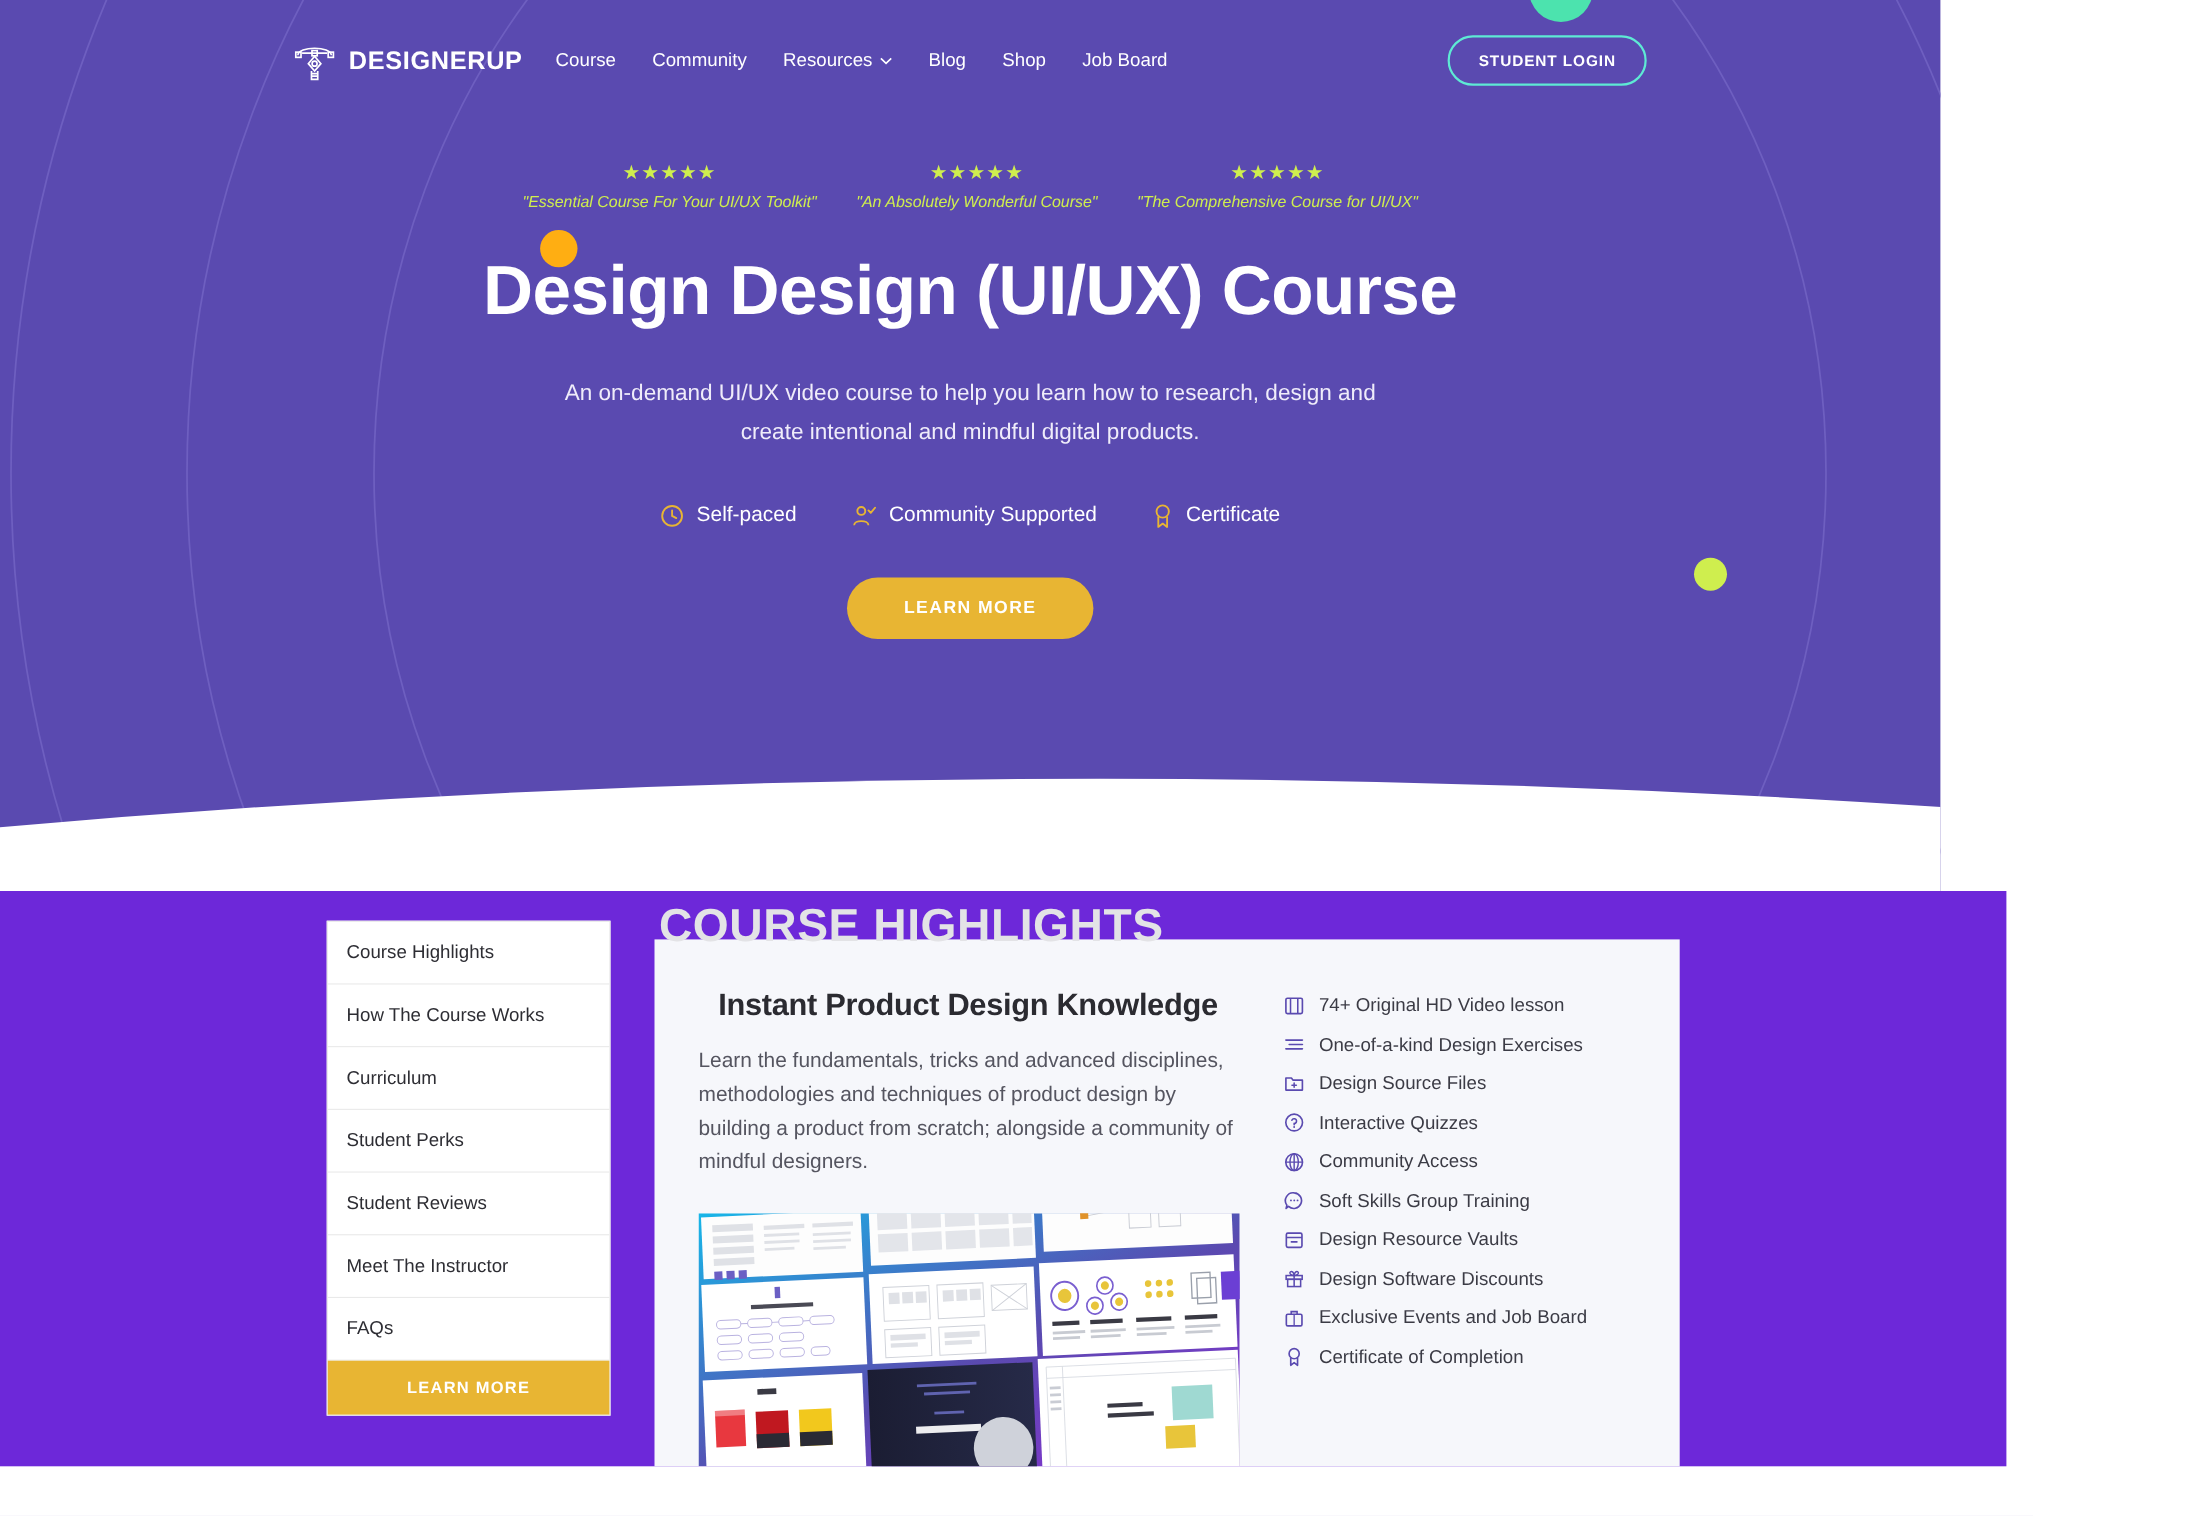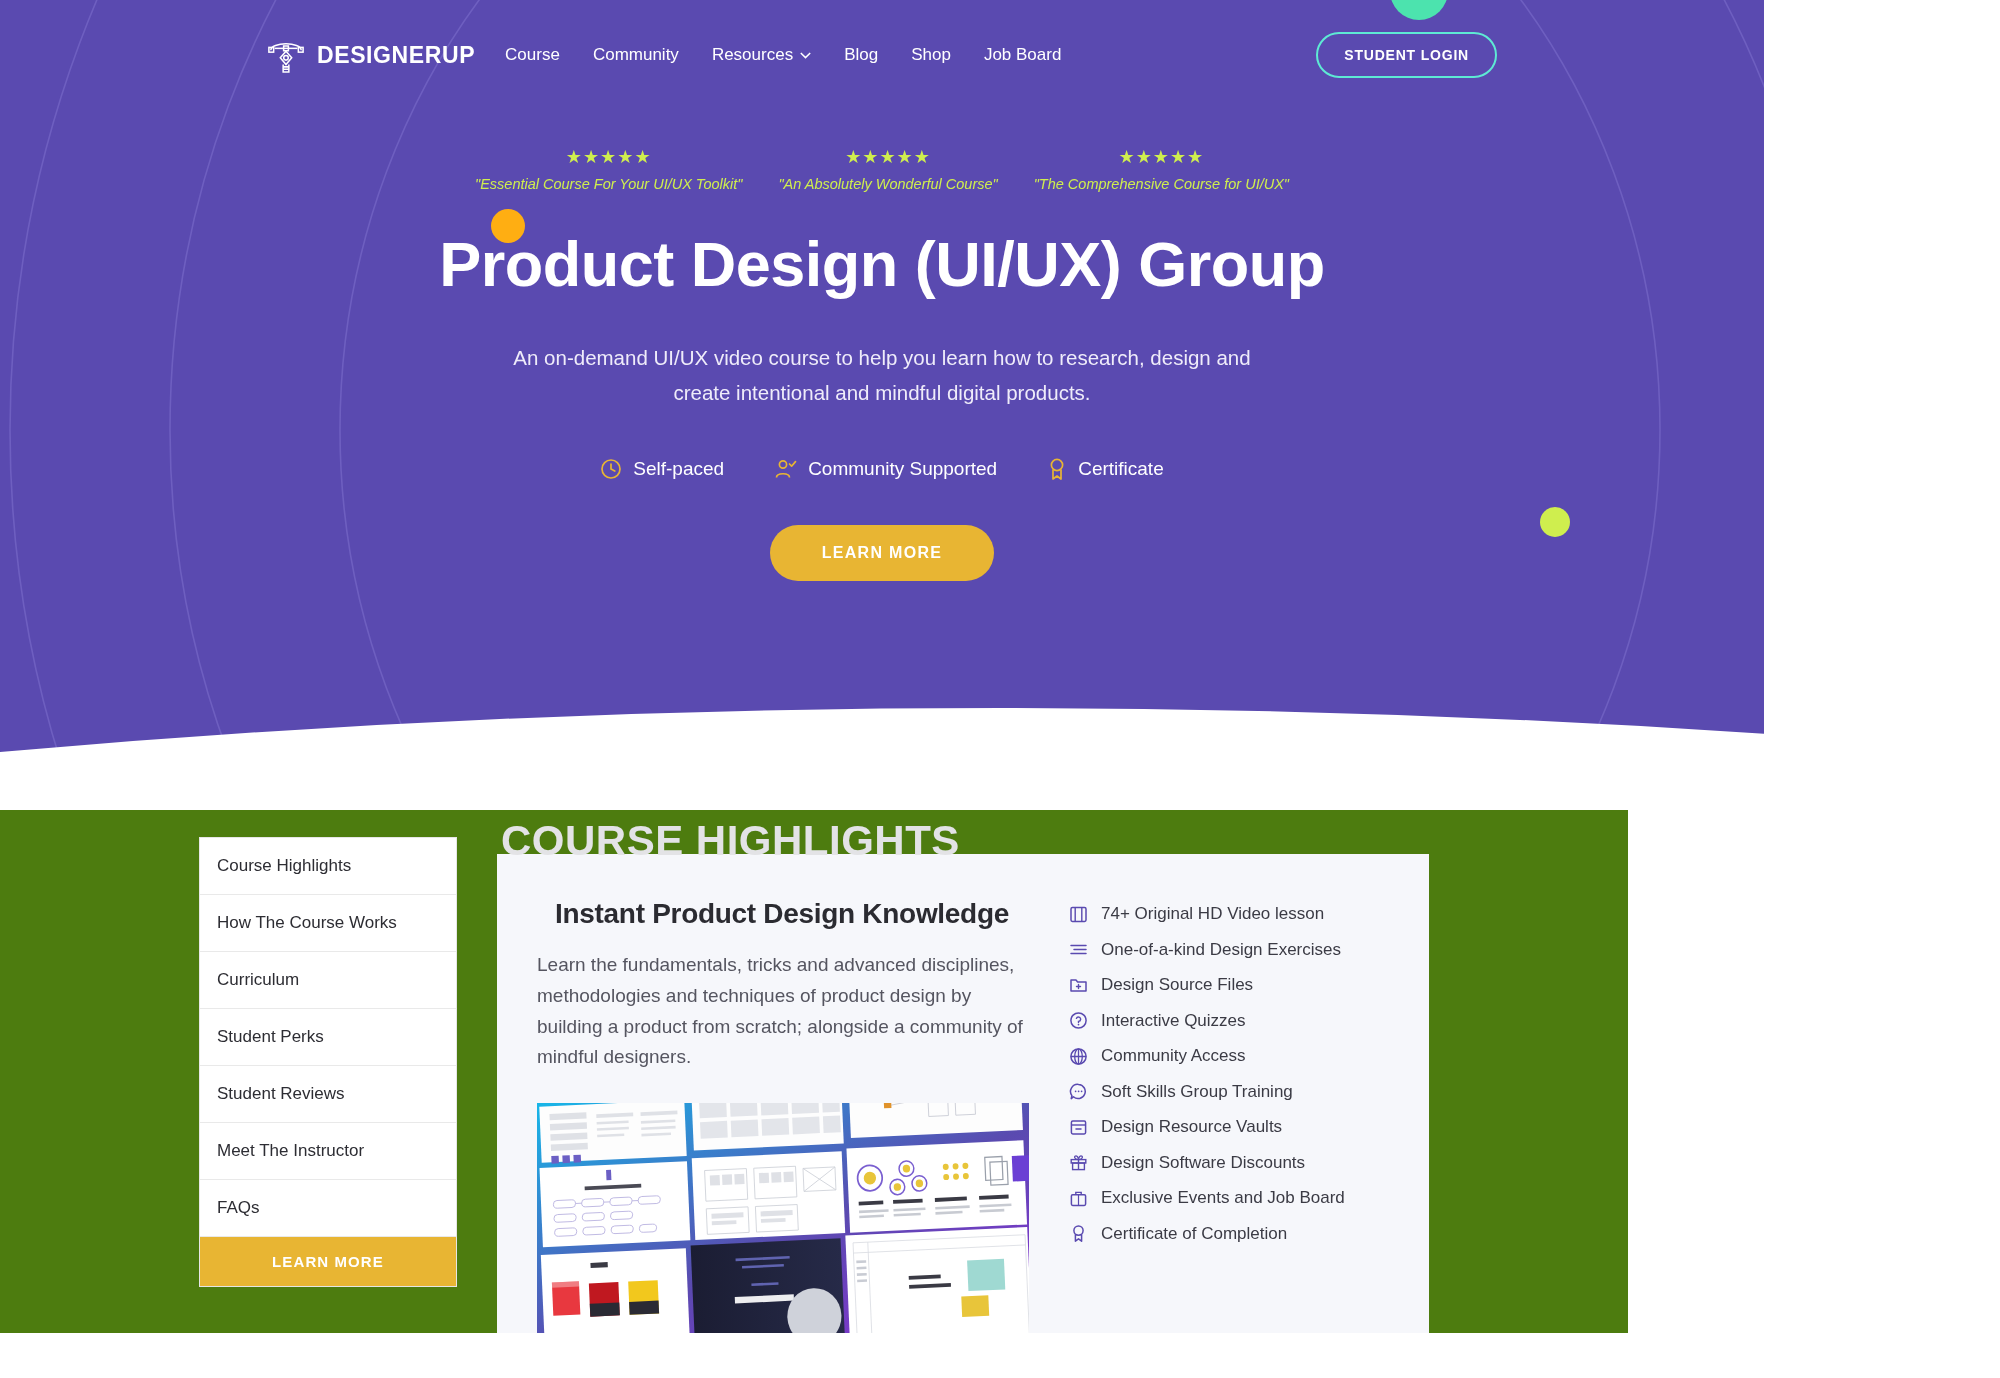--- a/index.html
+++ b/index.html
@@ -189,22 +189,22 @@
     font-size: 16px;
     font-weight: bold;
     letter-spacing: 1.3px;
     font-family: "Liberation Sans", sans-serif;
     cursor: pointer;
   }
 
   
   .lower {
     position: relative;
-    width: 1628px;
-    background: #4d7c0f;
+    width: 1824px;
+    background: #6d28d9;
     padding-top: 10px;
   }
   .lower-inner {
     width: 1230px;
     margin: 0 auto;
     display: flex;
     align-items: flex-start;
     gap: 40px;
   }
 
@@ -367,21 +367,21 @@
     <div class="review">
       <div class="stars">★★★★★</div>
       <div class="review-text">"An Absolutely Wonderful Course"</div>
     </div>
     <div class="review">
       <div class="stars">★★★★★</div>
       <div class="review-text">"The Comprehensive Course for UI/UX"</div>
     </div>
   </div>
 
-  <h1 class="hero-title">Product Design (UI/UX) Group</h1>
+  <h1 class="hero-title">Design Design (UI/UX) Course</h1>
   <p class="hero-sub">An on-demand UI/UX video course to help you learn how to research, design and create intentional and mindful digital products.</p>
 
   <div class="hero-features">
     <div class="hf">
       <svg width="22" height="22" viewBox="0 0 22 22">
         <circle cx="11" cy="11" r="9" fill="none" stroke="#E8B533" stroke-width="1.7"></circle>
         <path d="M11 6 L11 11 L14.8 13" fill="none" stroke="#E8B533" stroke-width="1.7" stroke-linecap="round"></path>
       </svg>
       <span>Self-paced</span>
     </div>

